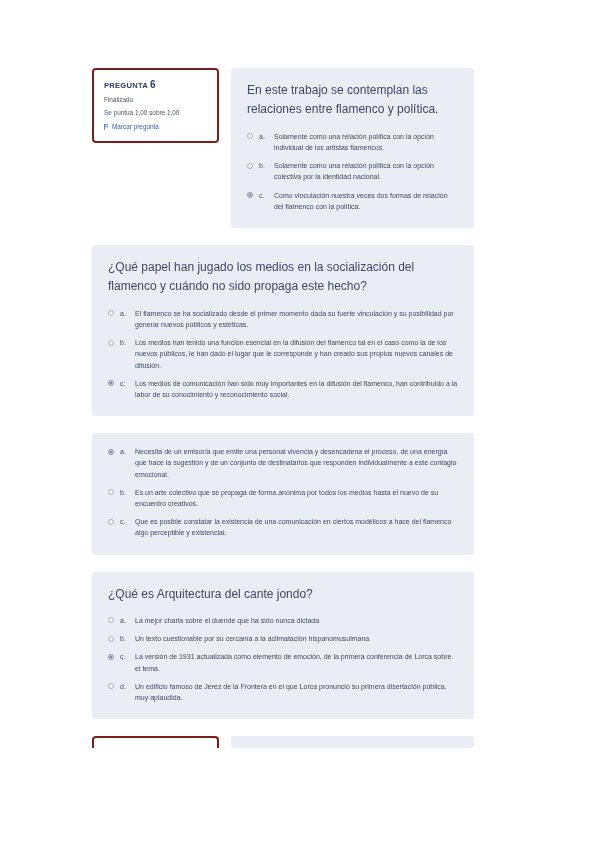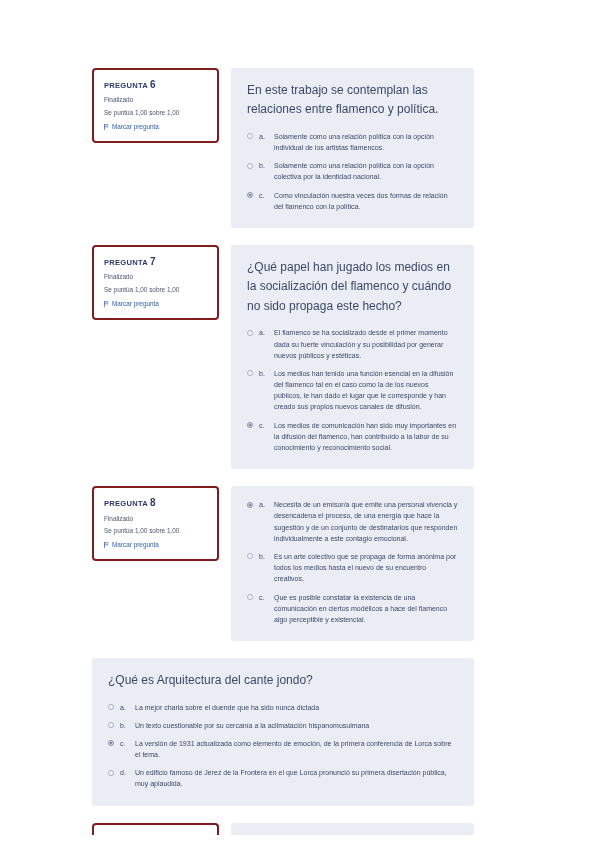--- a/index.html
+++ b/index.html
@@ -198,36 +198,20 @@
           <li class="q-option">
             <span class="radio checked"></span>
             <span class="opt-letter">c.</span>
             <span class="opt-text">Como vinculación nuestra veces dos formas de relación del flamenco con la política.</span>
           </li>
         </ul>
       </div>
     </div>
 
     <div class="qblock">
-      <div class="q-info">
-        <div class="q-info-title">
-          <span>PREGUNTA</span><span class="qnum">7</span>
-        </div>
-        <div class="q-info-line">Finalizado</div>
-        <div class="q-info-line">Se puntúa 1,00 sobre 1,00</div>
-        <div class="q-flag">
-          <span>
-            <svg width="5" height="6" viewBox="0 0 5 6">
-                <path d="M0.5 0 L0.5 6" stroke="#2f5fa8" stroke-width="0.7" fill="none"></path>
-                <path d="M0.9 0.3 L4 0.3 L3.1 1.6 L4 2.9 L0.9 2.9 Z" fill="none" stroke="#2f5fa8" stroke-width="0.6"></path>
-              </svg>
-          </span>
-          <span>Marcar pregunta</span>
-        </div>
-      </div>
       <div class="q-content">
         <p class="q-text">¿Qué papel han jugado los medios en la socialización del flamenco y cuándo no sido propaga este hecho?</p>
         <ul class="q-options">
           <li class="q-option">
             <span class="radio"></span>
             <span class="opt-letter">a.</span>
             <span class="opt-text">El flamenco se ha socializado desde el primer momento dada su fuerte vinculación y su posibilidad por generar nuevos públicos y estéticas.</span>
           </li>
           <li class="q-option">
             <span class="radio"></span>
@@ -237,36 +221,20 @@
           <li class="q-option">
             <span class="radio checked"></span>
             <span class="opt-letter">c.</span>
             <span class="opt-text">Los medios de comunicación han sido muy importantes en la difusión del flamenco, han contribuido a la labor de su conocimiento y reconocimiento social.</span>
           </li>
         </ul>
       </div>
     </div>
 
     <div class="qblock">
-      <div class="q-info">
-        <div class="q-info-title">
-          <span>PREGUNTA</span><span class="qnum">8</span>
-        </div>
-        <div class="q-info-line">Finalizado</div>
-        <div class="q-info-line">Se puntúa 1,00 sobre 1,00</div>
-        <div class="q-flag">
-          <span>
-            <svg width="5" height="6" viewBox="0 0 5 6">
-                <path d="M0.5 0 L0.5 6" stroke="#2f5fa8" stroke-width="0.7" fill="none"></path>
-                <path d="M0.9 0.3 L4 0.3 L3.1 1.6 L4 2.9 L0.9 2.9 Z" fill="none" stroke="#2f5fa8" stroke-width="0.6"></path>
-              </svg>
-          </span>
-          <span>Marcar pregunta</span>
-        </div>
-      </div>
       <div class="q-content">
         <ul class="q-options">
           <li class="q-option">
             <span class="radio checked"></span>
             <span class="opt-letter">a.</span>
             <span class="opt-text">Necesita de un emisor/a que emite una personal vivencia y desencadena el proceso, de una energía que hace la sugestión y de un conjunto de destinatarios que responden individualmente a este contagio emocional.</span>
           </li>
           <li class="q-option">
             <span class="radio"></span>
             <span class="opt-letter">b.</span>

